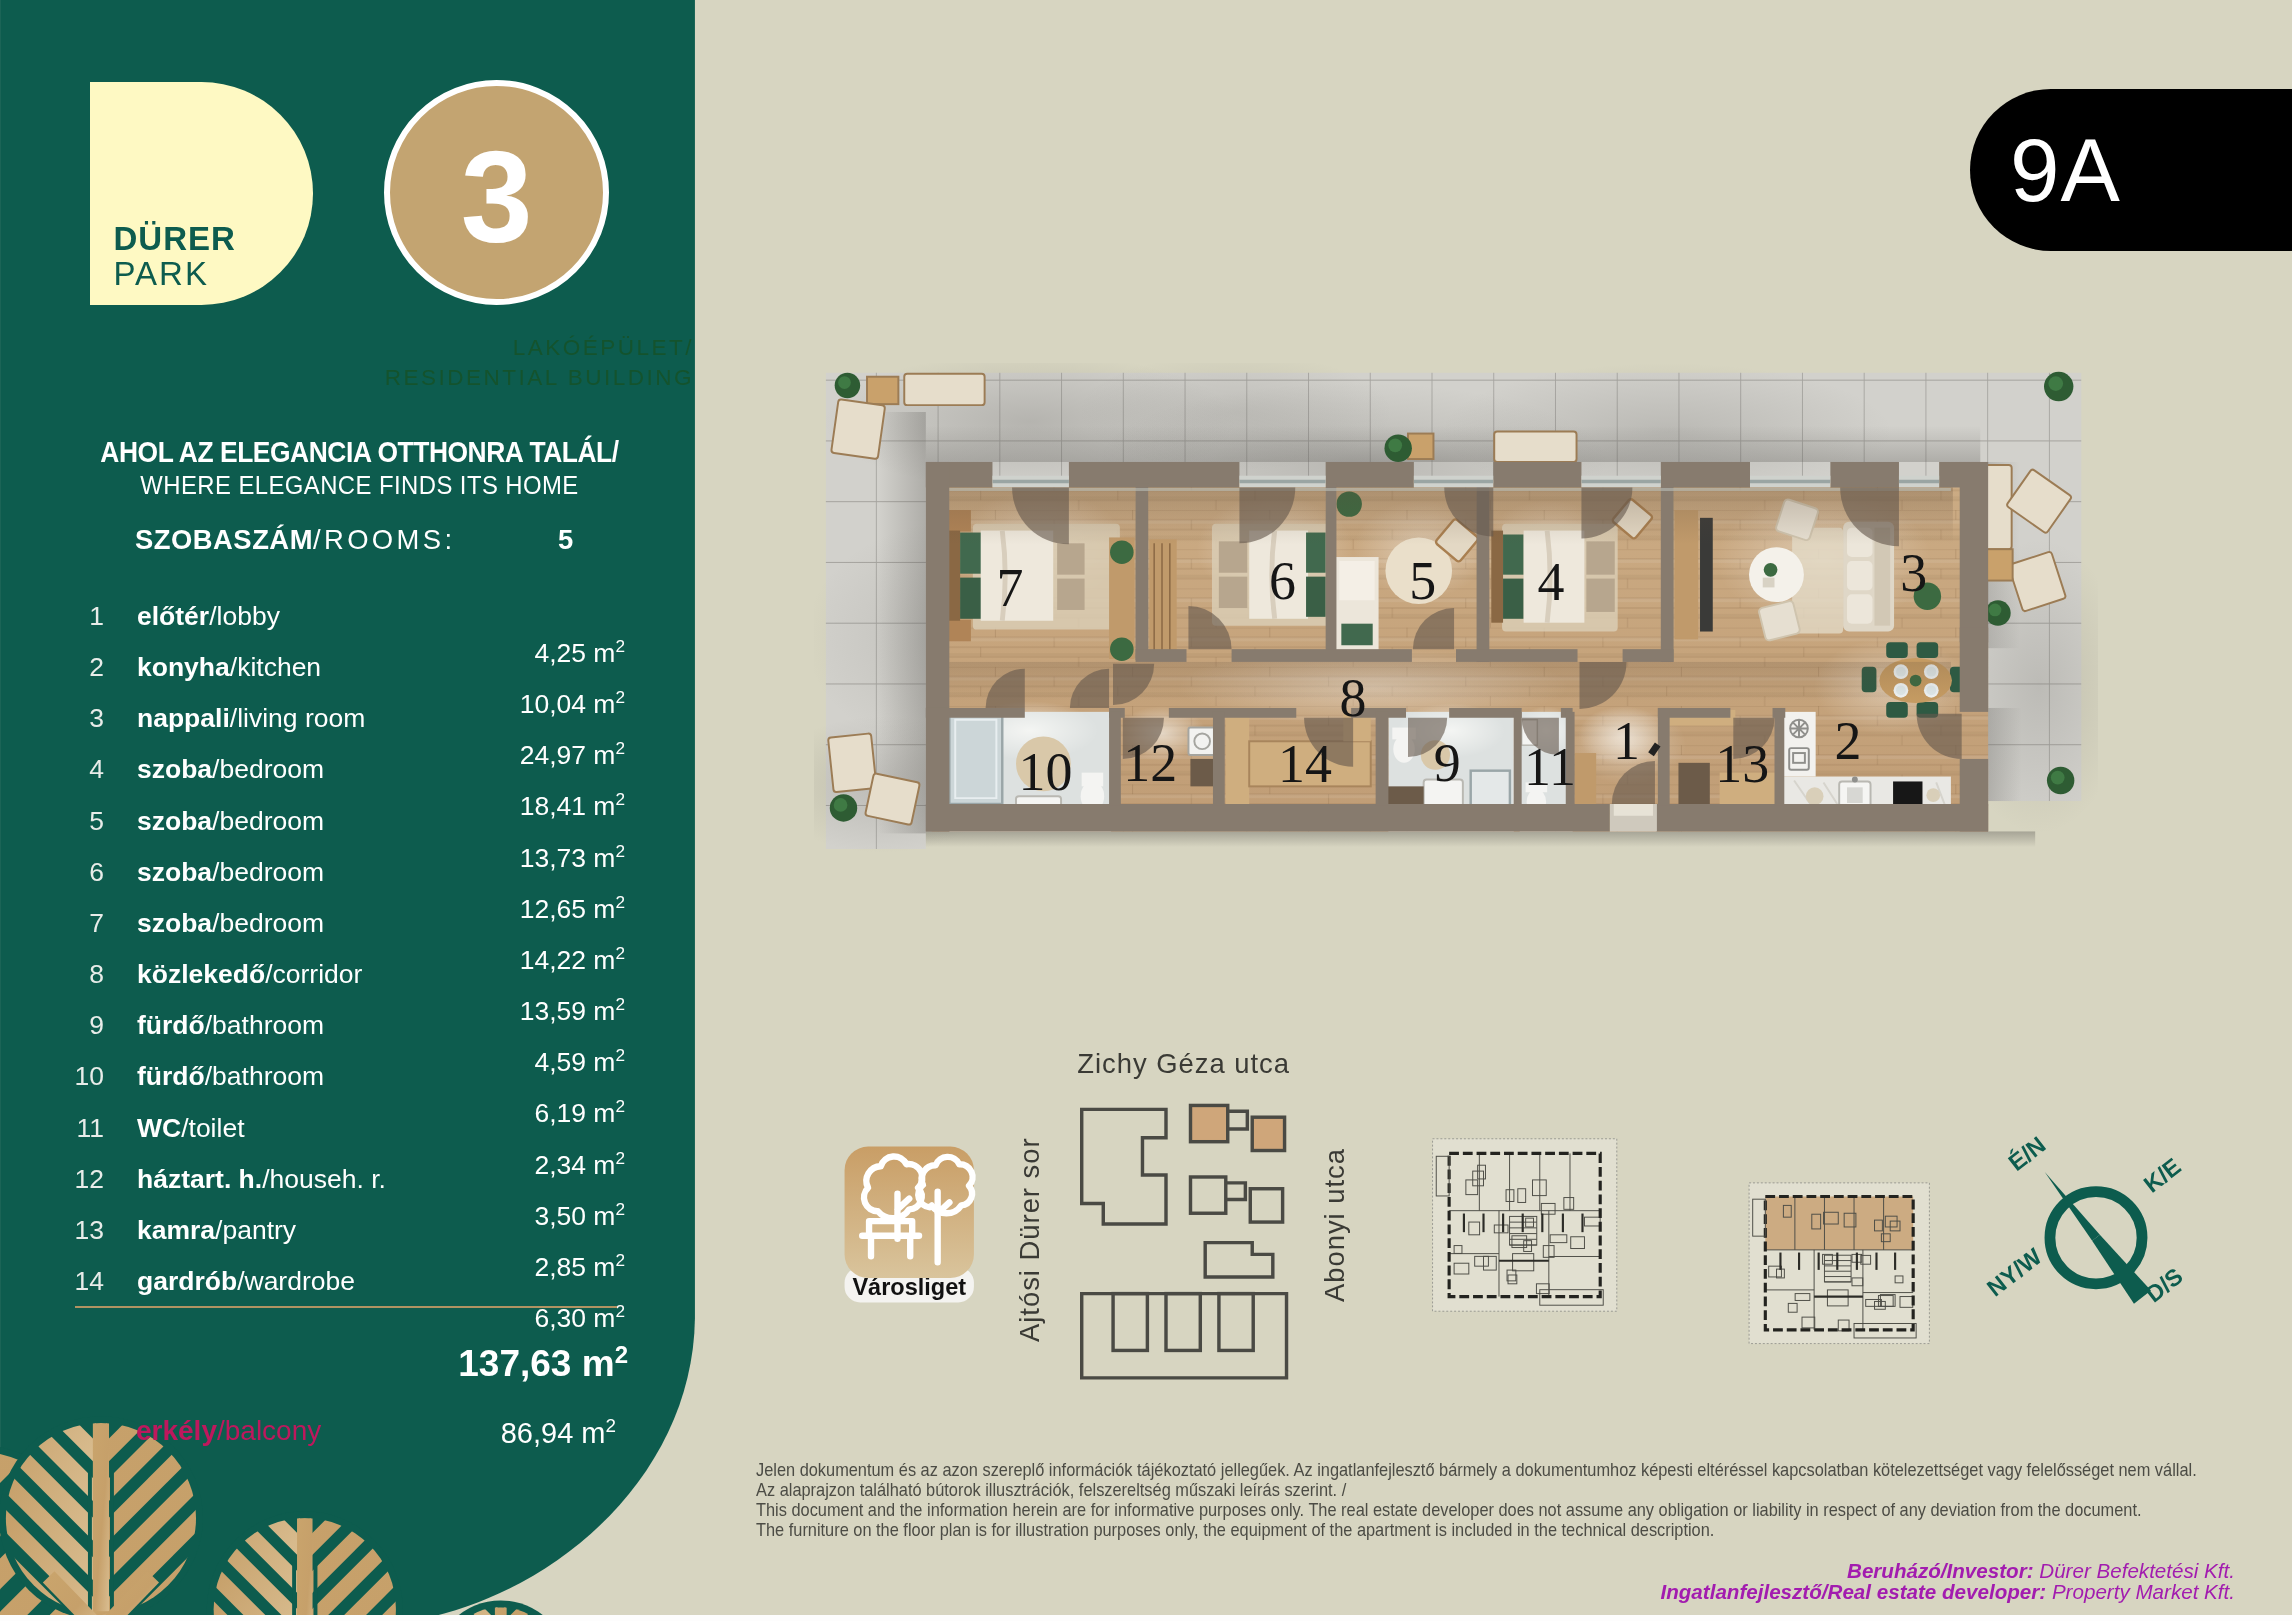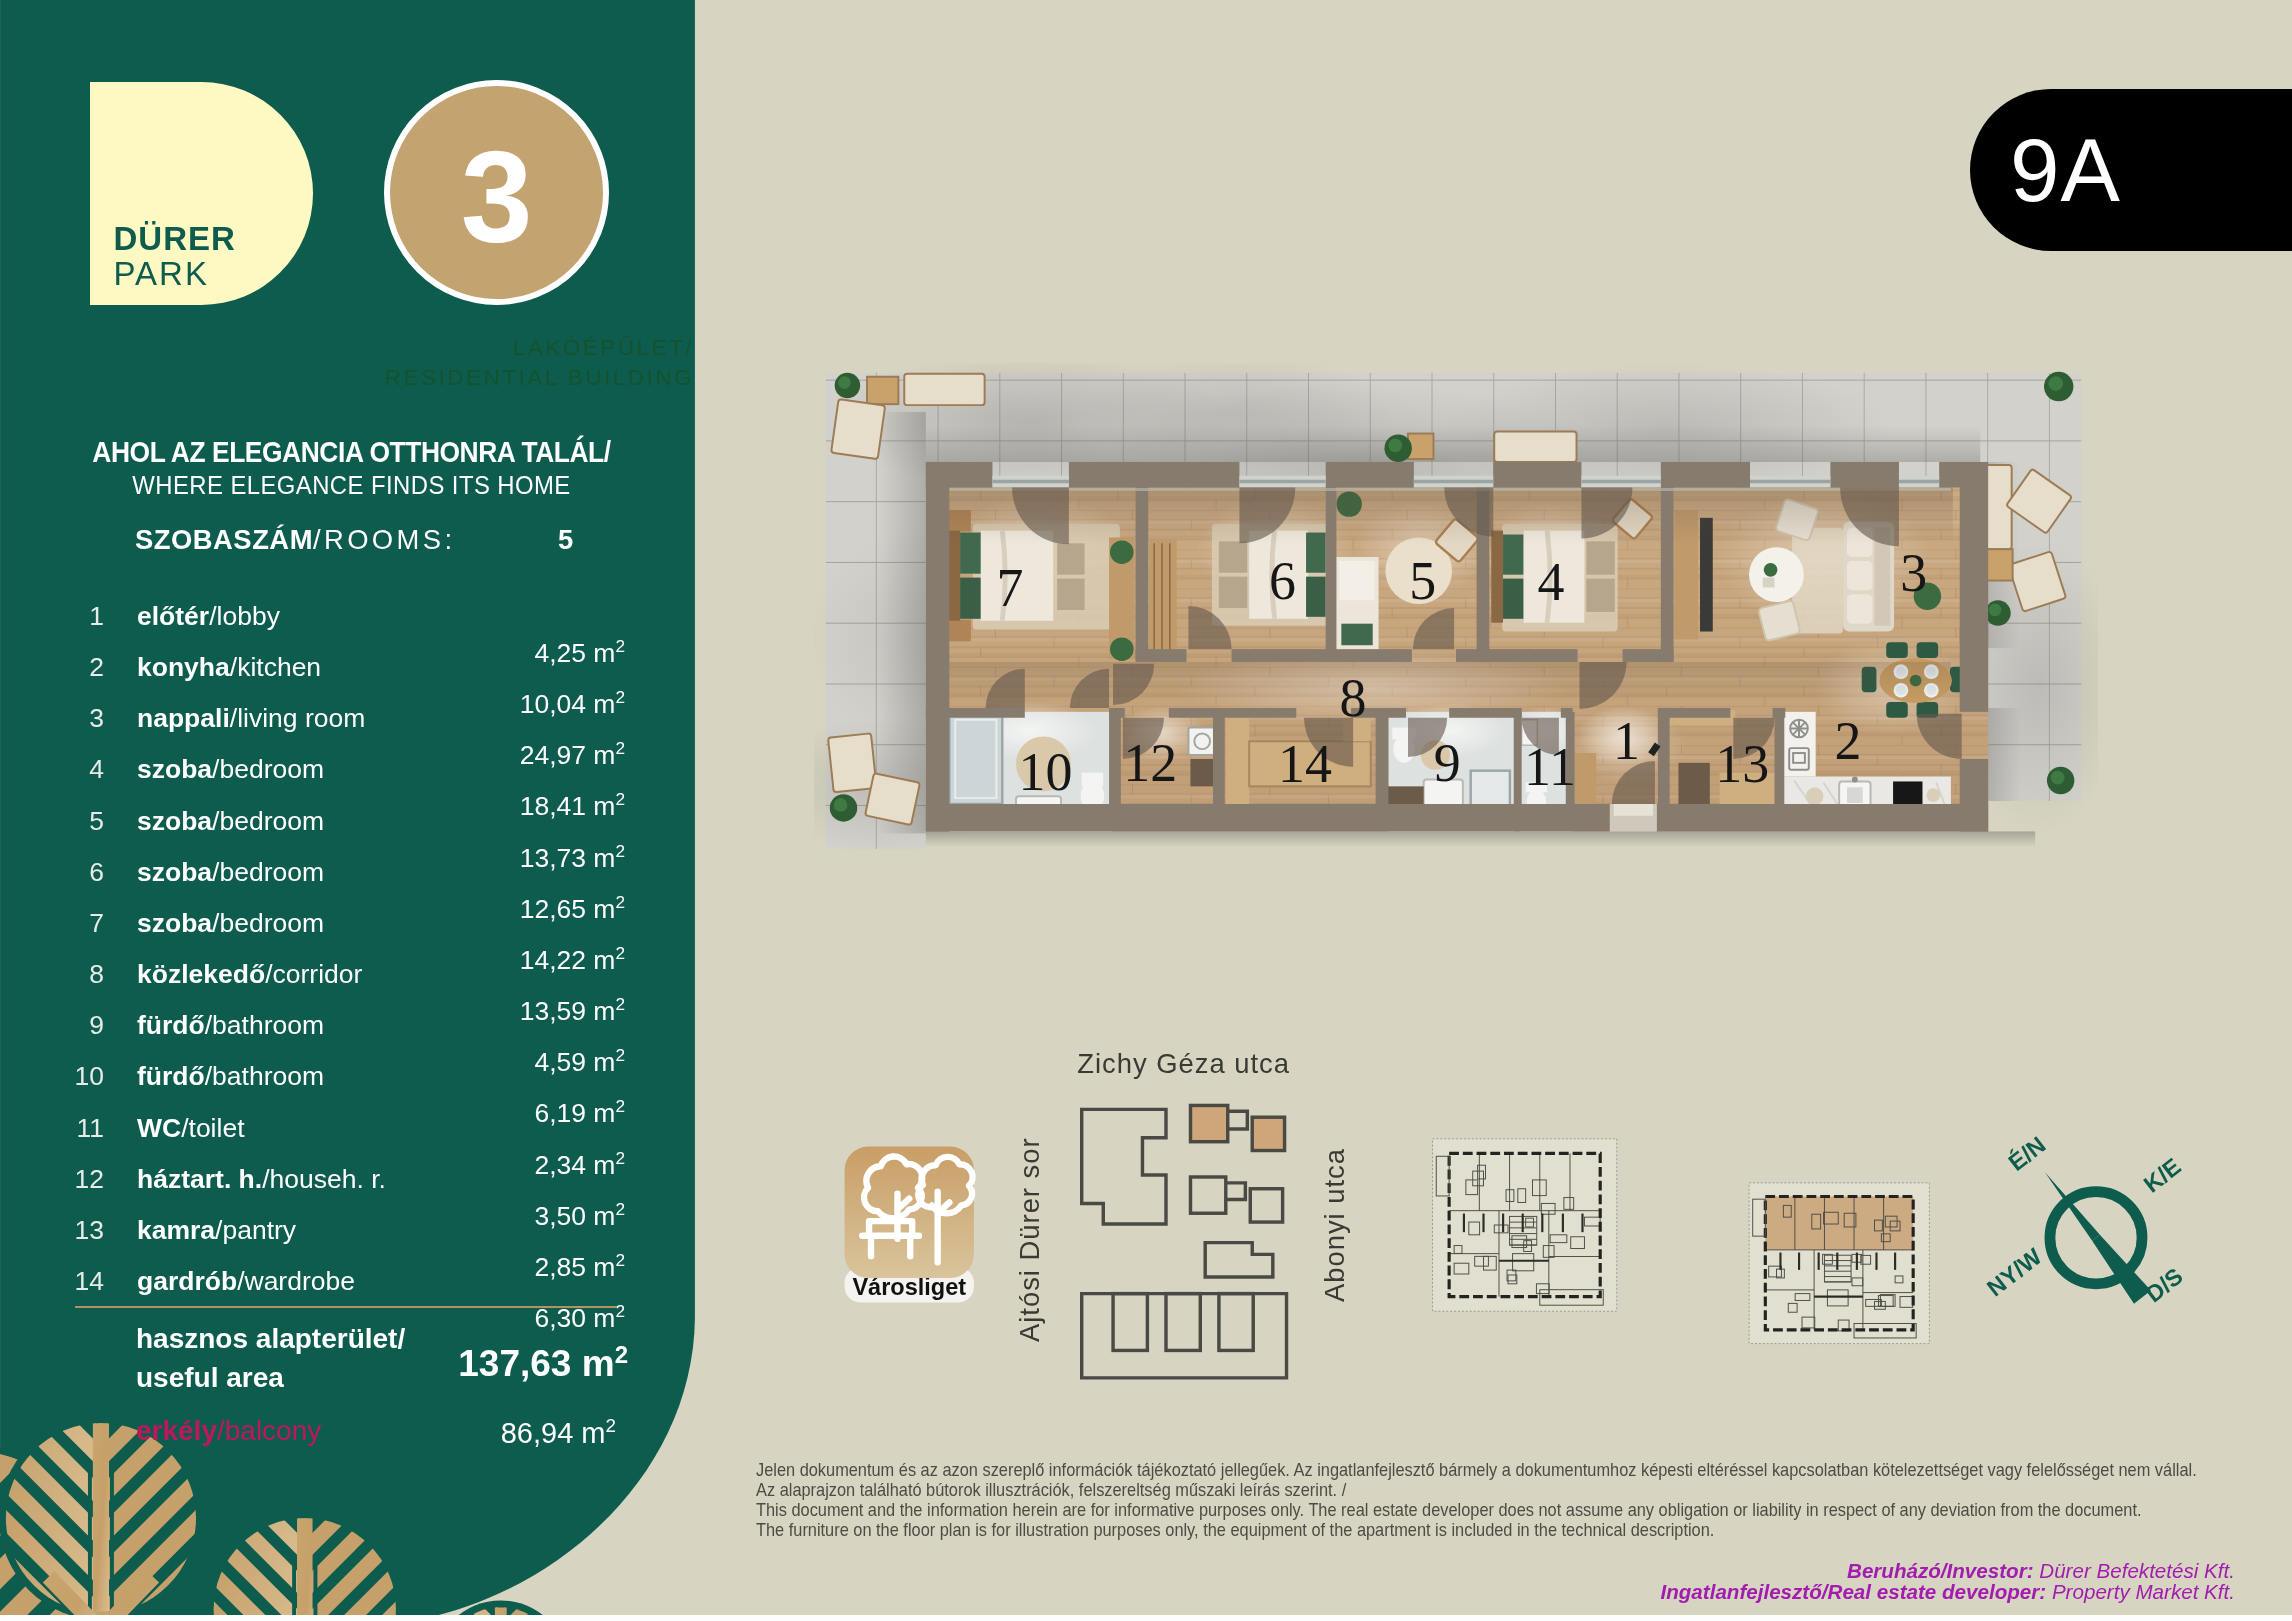--- a/index.html
+++ b/index.html
@@ -7,21 +7,21 @@
   .page{position:absolute;top:0;left:0;width:2293px;height:1621px;background:#d7d5c1;overflow:hidden;}
   .abs{position:absolute;}
   .green-panel{position:absolute;top:0;left:0;width:695px;height:1621px;}
   .white-strip{position:absolute;left:0;top:1615px;width:2293px;height:5.9px;background:#fdfdfd;}
   .dlogo{position:absolute;left:90px;top:82px;width:223px;height:223px;background:#fef9c3;border-radius:0 112px 112px 0;}
   .dlogo .t1{position:absolute;left:23.5px;top:138px;font-weight:bold;font-size:33px;letter-spacing:1px;color:#0d5c4e;}
   .dlogo .t2{position:absolute;left:23.5px;top:173px;font-size:33px;letter-spacing:2px;color:#0d5c4e;}
   .gcircle{position:absolute;left:384px;top:80px;width:225px;height:225px;border-radius:50%;background:#c3a471;border:6.9px solid #fff;box-sizing:border-box;}
   .gcircle span{position:absolute;left:0;right:0;top:37px;text-align:center;font-size:129px;font-weight:bold;color:#fff;}
   .cap{position:absolute;left:302px;top:333px;width:392px;text-align:right;color:#14532d;font-size:22.5px;line-height:30px;letter-spacing:2.5px;}
-  .tagline{position:absolute;left:4px;top:435px;width:695px;text-align:center;color:#fff;}
+  .tagline{position:absolute;left:12px;top:435px;width:695px;text-align:center;color:#fff;}
   .tagline .l1{font-weight:bold;font-size:30px;letter-spacing:-0.5px;transform:scaleX(0.88);}
   .tagline .l2{font-size:26.5px;letter-spacing:0.5px;transform:scaleX(0.9);margin-top:1px;}
   .rhead{position:absolute;left:135px;top:524px;width:451px;color:#fff;font-size:27.4px;letter-spacing:3.4px;}
   .rhead b{letter-spacing:0.5px;}
   .rhead .five{position:absolute;left:423px;top:0;font-weight:bold;}
   .rooms{position:absolute;left:0;top:601px;width:695px;color:#fff;font-size:26.5px;}
   .rooms .row{position:absolute;left:0;width:695px;height:39px;}
   .rooms .num{position:absolute;left:39px;width:65px;text-align:right;color:#e8ece9;}
   .rooms .nm{position:absolute;left:137px;text-align:right;}
   .rooms .ar{position:absolute;left:400px;width:225px;text-align:right;margin-top:35px;}
@@ -891,21 +891,20 @@
       </div>
   <div class="row" style="top:665px">
         <span class="num">14</span>
         <span class="nm"><b>gardrób</b><span class="en">/wardrobe</span></span>
         <span class="ar">6,30 m<sup>2</sup></span>
       </div>
   </div>
 
   <div class="sep"></div>
 
-  <div class="total">hasznos alapterület/<br>useful area</div>
   <div class="totval">137,63 m<sup>2</sup></div>
 
   <div class="balc"><b>erkély</b>/balcony</div>
   <div class="balcval">86,94 m<sup>2</sup></div>
 
   <div class="pill">
       <span>9A</span>
     </div>
 
   <div class="disc">Jelen dokumentum és az azon szereplő információk tájékoztató jellegűek. Az ingatlanfejlesztő bármely a dokumentumhoz képesti eltéréssel kapcsolatban kötelezettséget vagy felelősséget nem vállal.<br>Az alaprajzon található bútorok illusztrációk, felszereltség műszaki leírás szerint. /<br>This document and the information herein are for informative purposes only. The real estate developer does not assume any obligation or liability in respect of any deviation from the document.<br>The furniture on the floor plan is for illustration purposes only, the equipment of the apartment is included in the technical description.</div>

